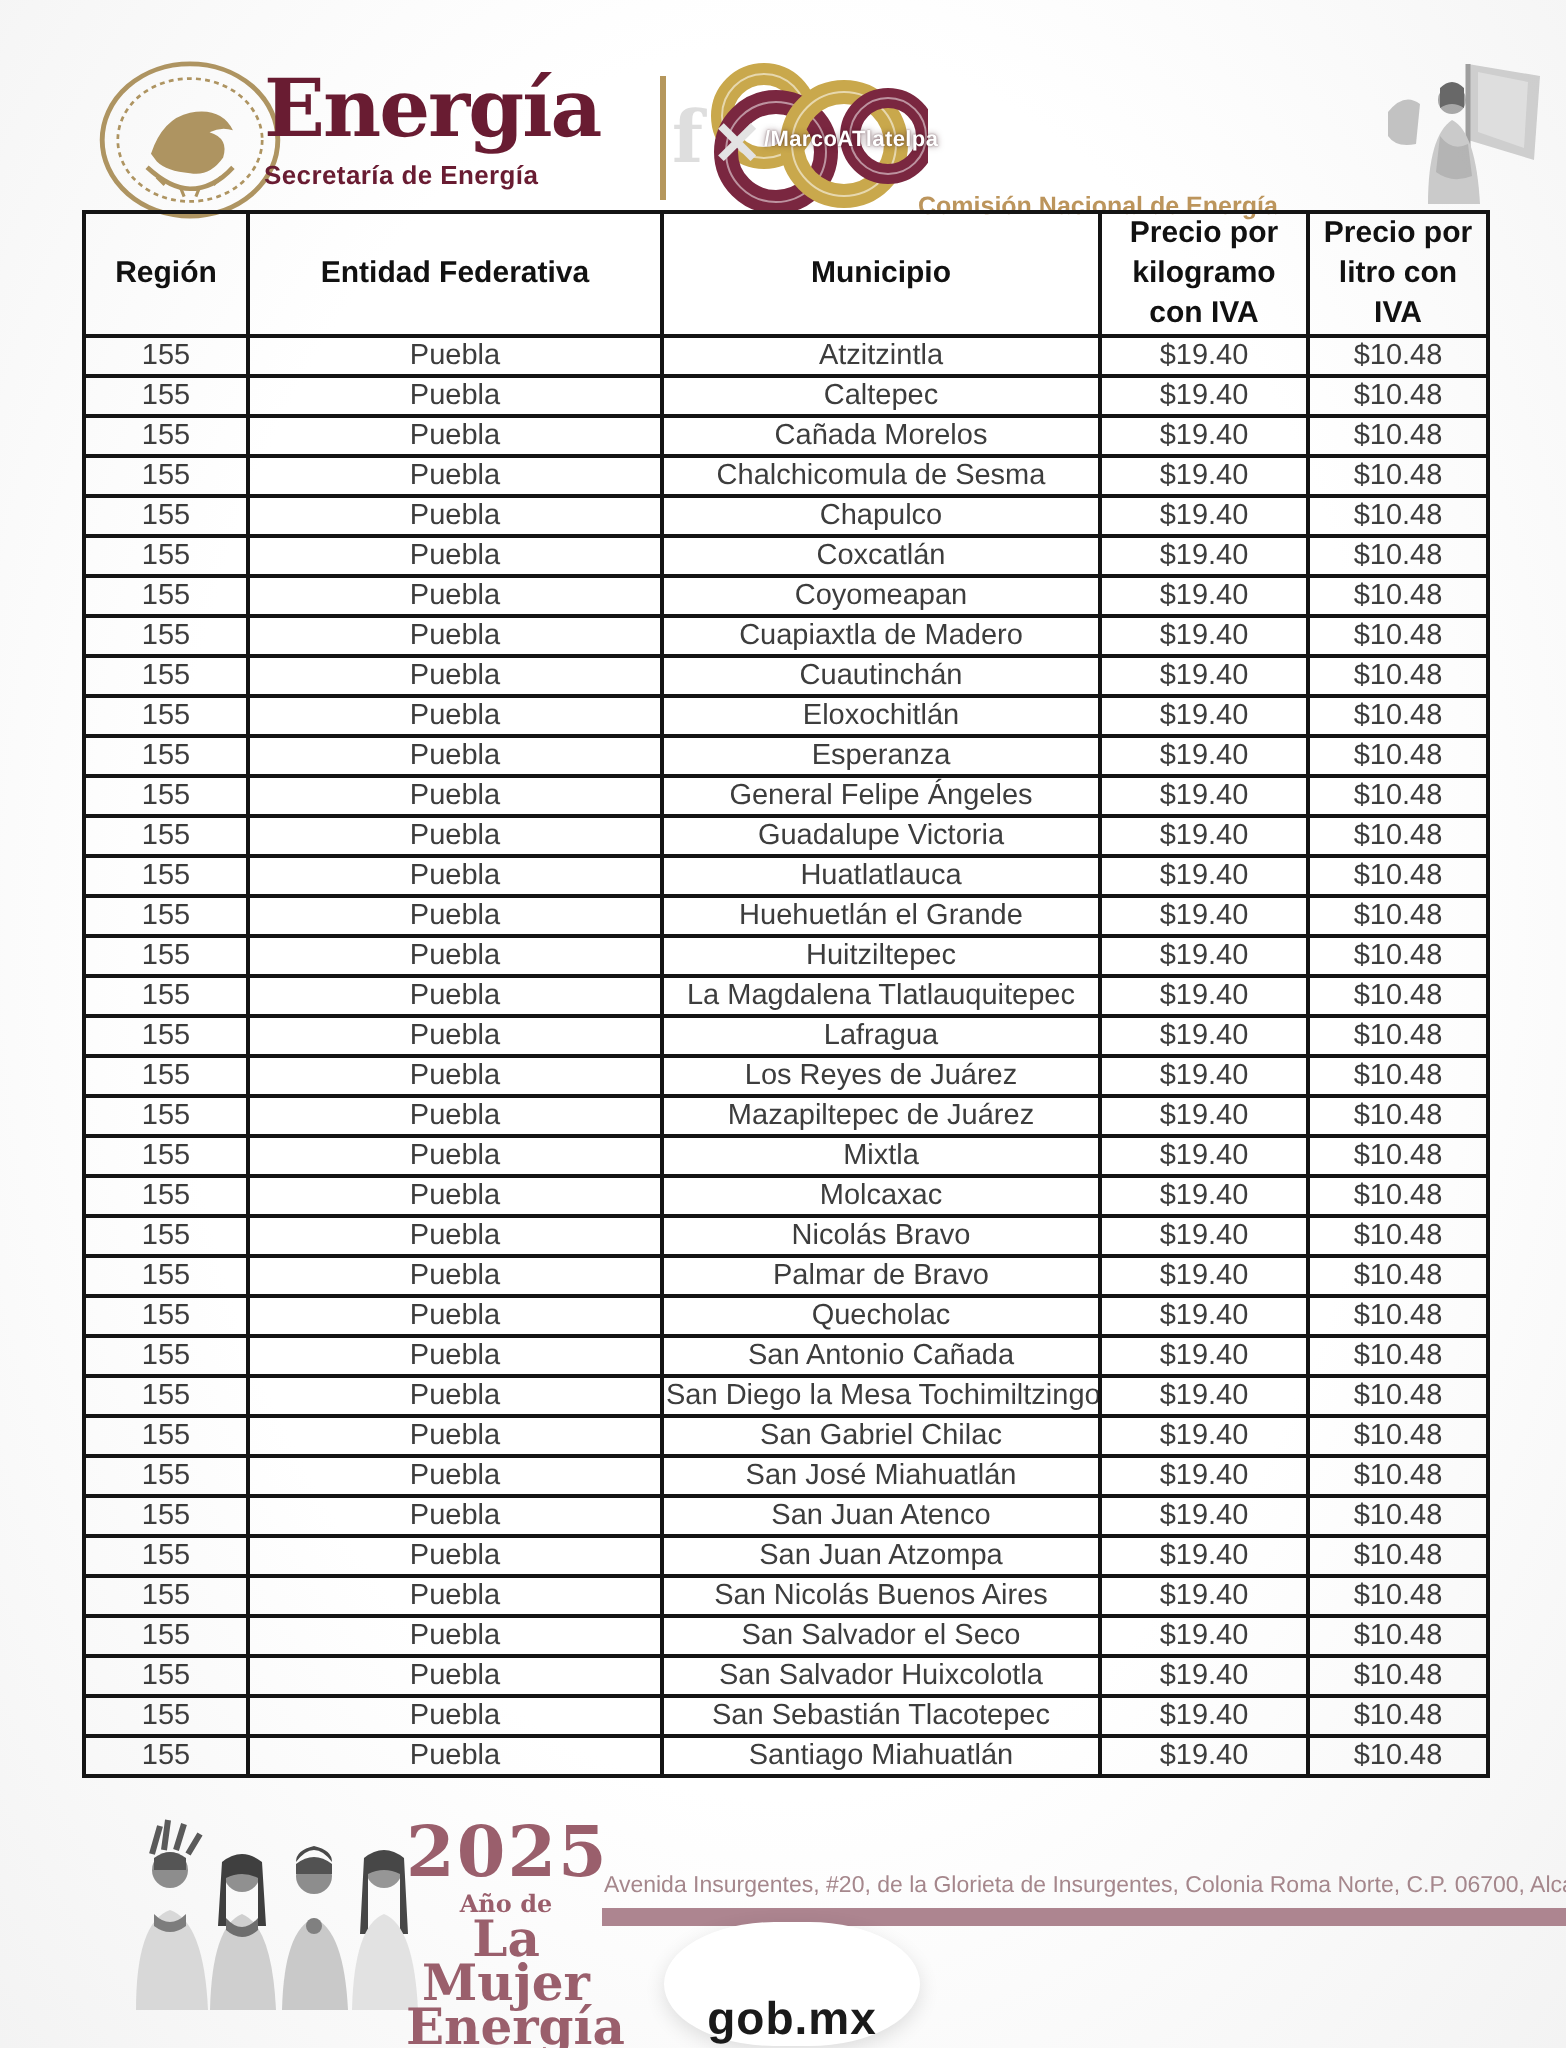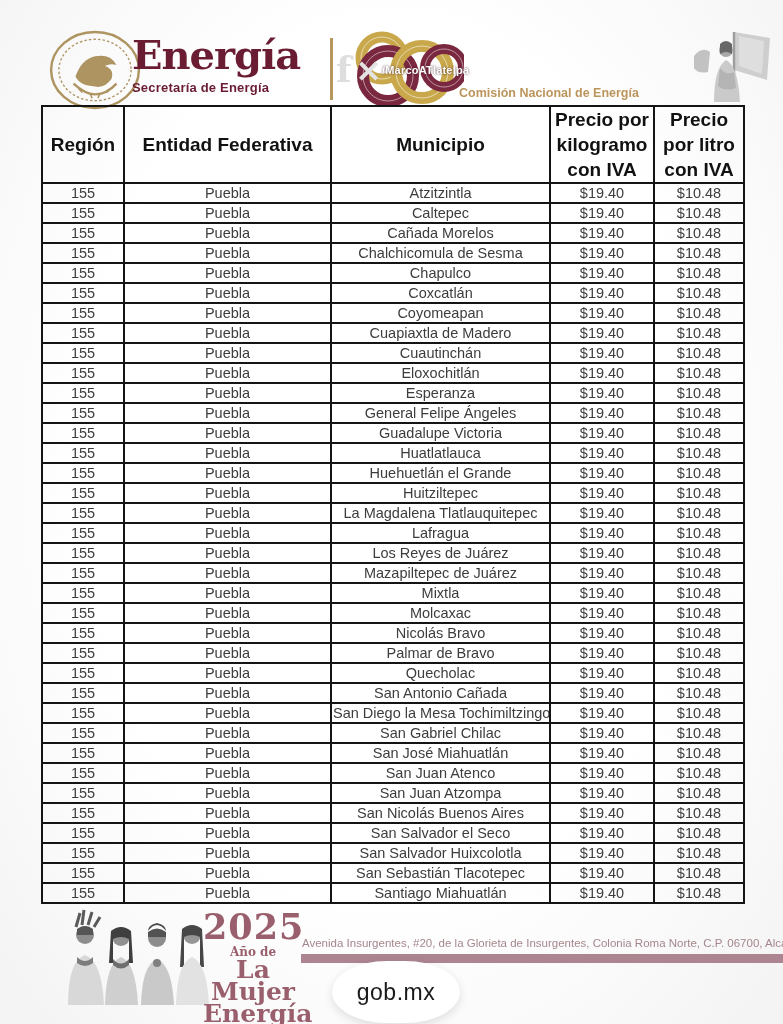--- a/index.html
+++ b/index.html
@@ -21,47 +21,47 @@
   .brand-sub{font-size:13px;font-weight:bold;color:#691C32;margin-top:3px;letter-spacing:.2px;}
   .gold-divider{position:absolute;left:330px;top:38px;width:3px;height:62px;background:#B5975C;}
   .rings{position:absolute;left:348px;top:30px;width:116px;height:76px;}
   .fb-icon{position:absolute;left:336px;top:48px;font-size:36px;font-weight:bold;color:#dedede;
     font-family:"DejaVu Serif", serif;z-index:3;}
   .x-icon{position:absolute;left:356px;top:54px;font-size:30px;font-weight:bold;color:#e3e3e3;z-index:3;}
   .handle{position:absolute;left:382px;top:64px;z-index:4;font-size:11px;font-weight:bold;color:#ffffff;
     text-shadow:0 0 3px rgba(60,20,30,.55), 0 0 1px rgba(60,20,30,.55);letter-spacing:.2px;}
   .cne{position:absolute;left:458px;top:33px;font-family:"DejaVu Serif", serif;font-weight:bold;
     font-size:44px;line-height:48px;color:#691C32;letter-spacing:1px;}
-  .cne-sub{position:absolute;left:459px;top:86px;font-size:12.5px;font-weight:bold;color:#BC955C;}
+  .cne-sub{position:absolute;left:459px;top:96px;font-size:12.5px;font-weight:bold;color:#BC955C;}
   .flag-woman{position:absolute;left:684px;top:28px;width:92px;height:78px;opacity:.85;}
 
   
   .tbl-wrap{position:absolute;left:41px;top:105px;width:702px;}
   table.prices{border-collapse:collapse;table-layout:fixed;width:702px;}
   table.prices th, table.prices td{
     border:2px solid #141414;text-align:center;vertical-align:middle;
     overflow:hidden;white-space:nowrap;padding:0 1px;
   }
-  table.prices th{font-size:19px;font-weight:bold;color:#111;line-height:1.32;
+  table.prices th{font-size:15px;font-weight:bold;color:#111;line-height:1.32;
     white-space:normal;height:60px;padding:0 2px;}
   table.prices td{font-size:14.5px;color:#3d3d3d;height:16px;line-height:16px;padding:1px 1px;}
 
   
   .ftr{position:absolute;left:0;top:895px;width:783px;height:129px;}
   .women{position:absolute;left:58px;top:10px;width:154px;height:100px;}
   .yearblock{position:absolute;left:203px;top:14px;width:100px;text-align:center;color:#9A5F6C;
     font-family:"DejaVu Serif", serif;}
   .year-num{font-size:35px;font-weight:600;line-height:36px;letter-spacing:1px;}
   .year-l1{font-size:12px;line-height:14px;font-weight:600;}
   .year-l2,.year-l3{font-size:25px;line-height:22px;font-weight:bold;}
   .address{position:absolute;left:302px;top:42px;font-size:11.5px;color:#A5878C;white-space:nowrap;}
   .rose-bar{position:absolute;left:301px;top:59px;width:482px;height:9px;background:#AD8590;}
   .pill{position:absolute;left:332px;top:66px;width:128px;height:62px;background:#ffffff;
     border-radius:64px / 36px;box-shadow:0 3px 10px rgba(0,0,0,.12);z-index:5;
-    display:flex;align-items:center;justify-content:center;}
+    display:flex;align-items:flex-end;justify-content:center;font-weight:bold;}
   .pill-text{font-size:23px;color:#1a1a1a;letter-spacing:.5px;}
 </style>
 </head>
 <body>
 
 <div class="page">
 
   <div class="hdr">
 
     <svg class="seal" viewBox="0 0 100 82" aria-hidden="true">

